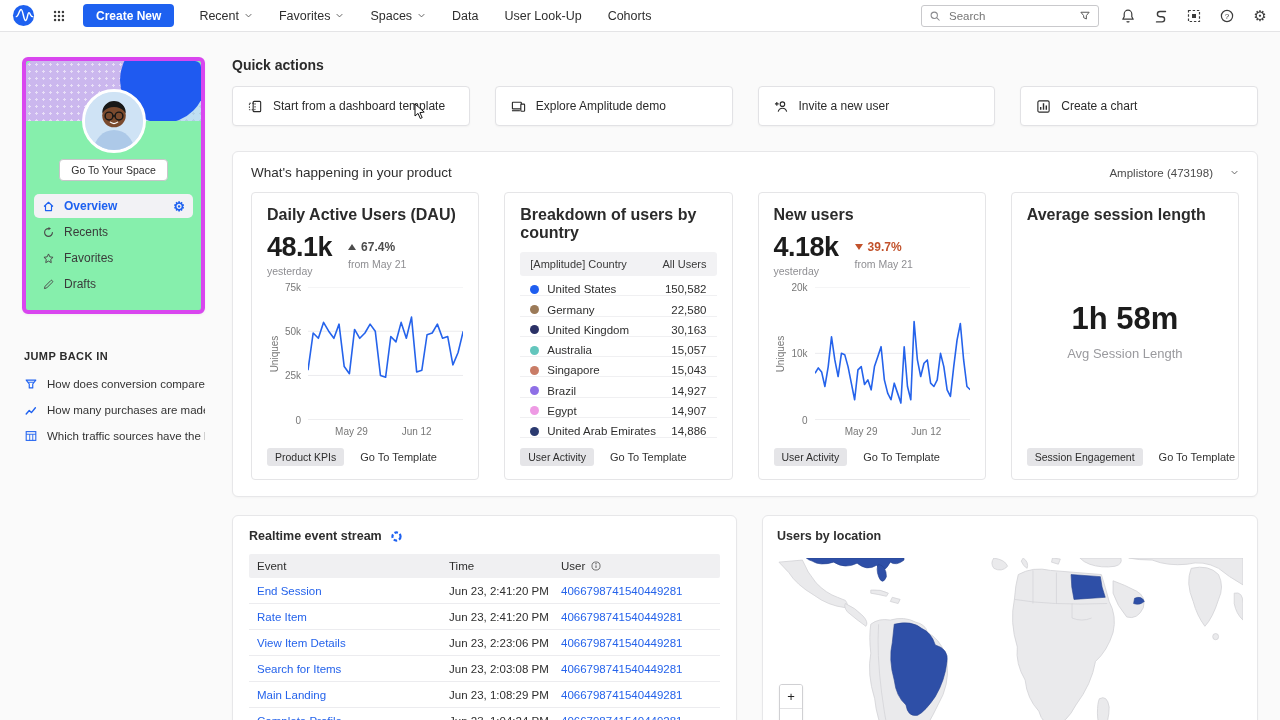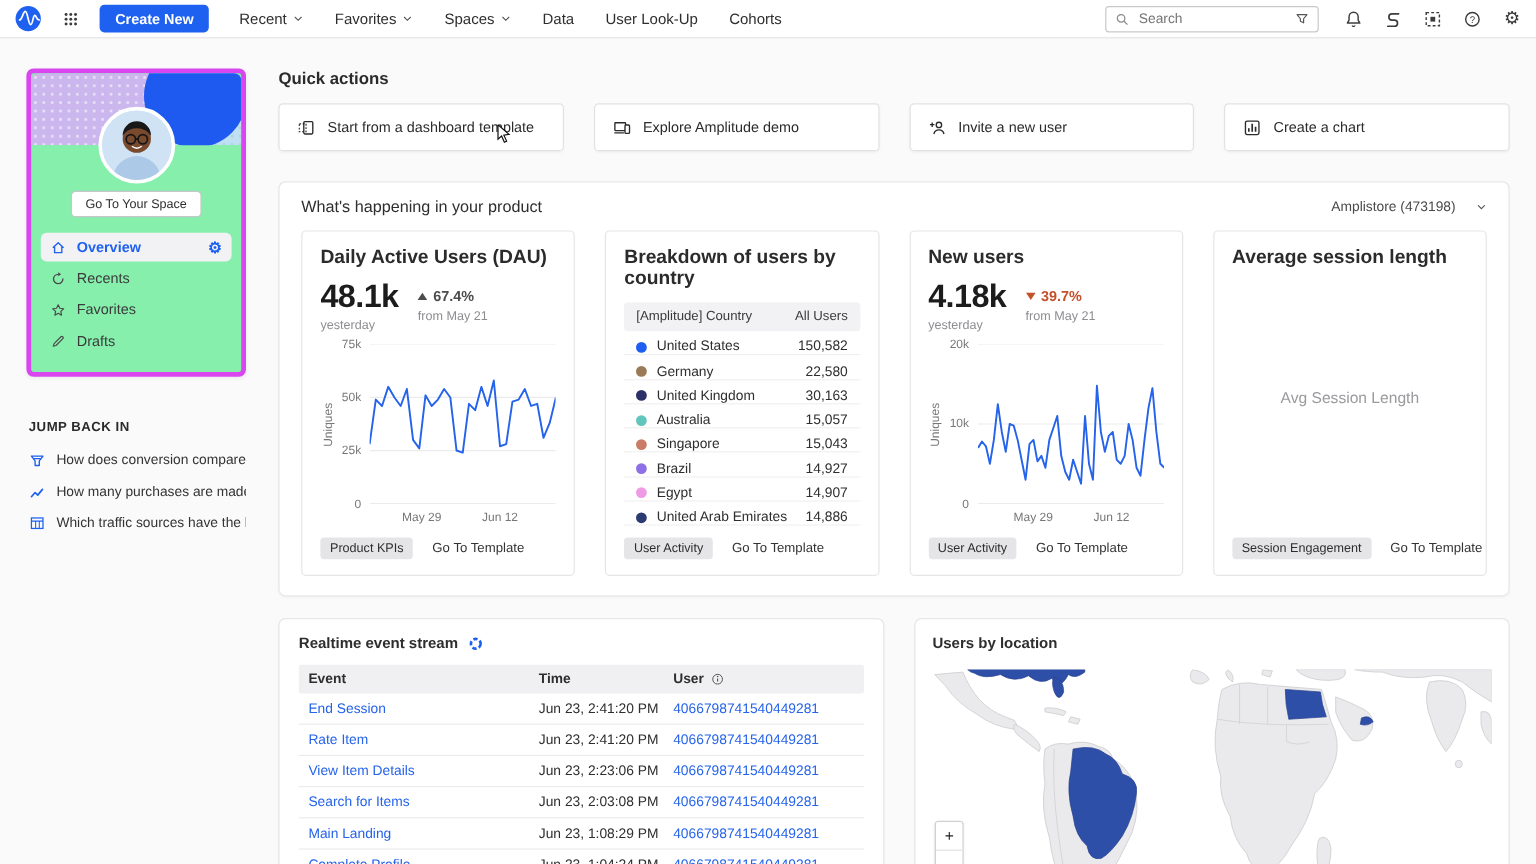--- a/index.html
+++ b/index.html
@@ -119,21 +119,21 @@
   .session-mid{flex:1;display:flex;flex-direction:column;align-items:center;justify-content:center;gap:9px}
   .session-val{font-size:31px;font-weight:bold;color:#1c1c1c}
   .session-lab{font-size:13px;color:#9a9a9e}
 
   
   .bottom-row{display:flex;gap:25px;align-items:flex-start}
   .stream-panel{width:505px;flex:none;padding:13px 16px;height:250px}
   .sp-title{display:flex;align-items:center;gap:8px;font-size:12.5px;font-weight:bold;margin-bottom:11px}
   .sp-title .icon{width:13px;height:13px;color:#1e61f0}
   .et-head{display:grid;grid-template-columns:192px 112px 1fr;background:#f0f0f2;padding:6px 8px;
-           font-size:11.5px;color:#2e2e2e;font-weight:bold;border-radius:2px}
+           font-size:11.5px;color:#2e2e2e;font-weight:normal;border-radius:2px}
   .user-head{display:flex;align-items:center;gap:5px}
   .info-ic{width:12px;height:12px;color:#555}
   .et-row{display:grid;grid-template-columns:192px 112px 1fr;padding:6.5px 8px;
           border-bottom:1px solid #ececef;font-size:11.5px;align-items:center}
   .link{color:#2563eb;cursor:pointer}
 
   .map-panel{flex:1;padding:13px 14px;height:300px;position:relative}
   .map-title{font-size:12.5px;font-weight:bold;margin-bottom:15px}
   .map-box{position:relative;height:238px}
   .world{width:100%;height:100%;display:block}
@@ -548,20 +548,21 @@
           </div>
           <div class="card-footer">
             <span class="chip">User Activity</span>
             <span class="gtt">Go To Template</span>
           </div>
         </div>
 
         <div class="stat-card">
           <div class="sc-title">Average session length</div>
           <div class="session-mid">
+            <div class="session-val">1h 58m</div>
             <div class="session-lab">Avg Session Length</div>
           </div>
           <div class="card-footer">
             <span class="chip">Session Engagement</span>
             <span class="gtt">Go To Template</span>
           </div>
         </div>
       </div>
     </section>
 

